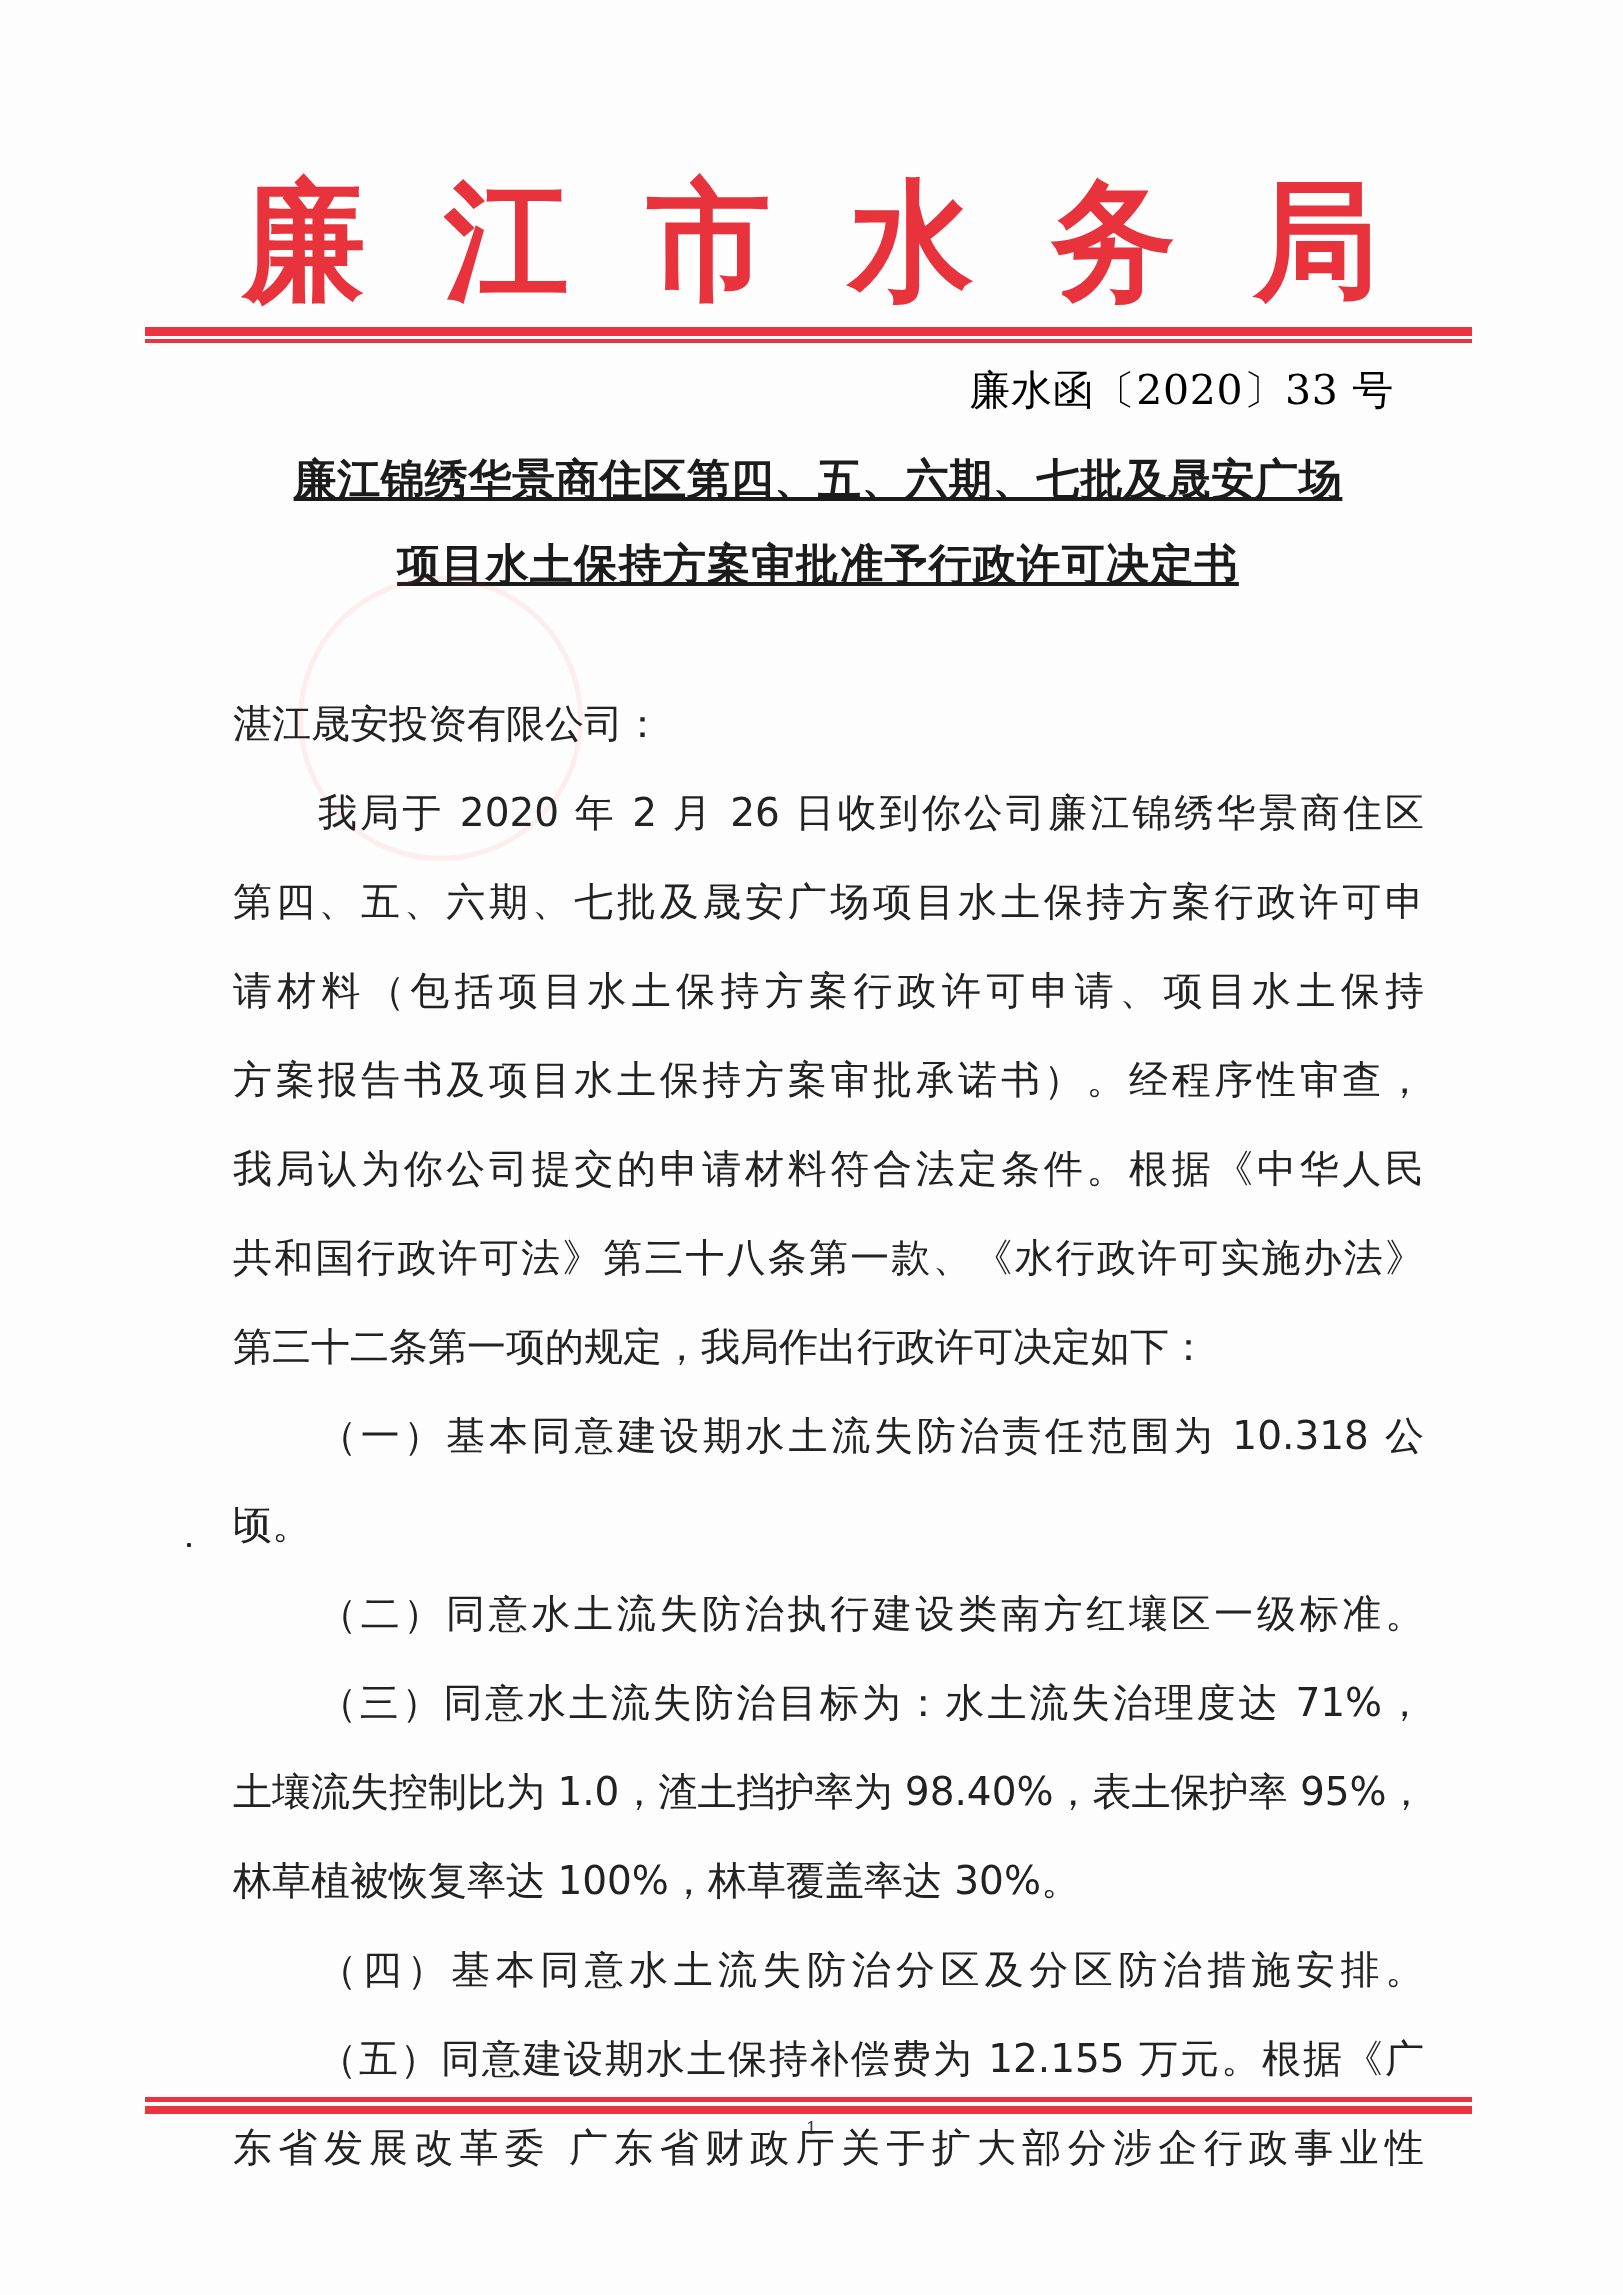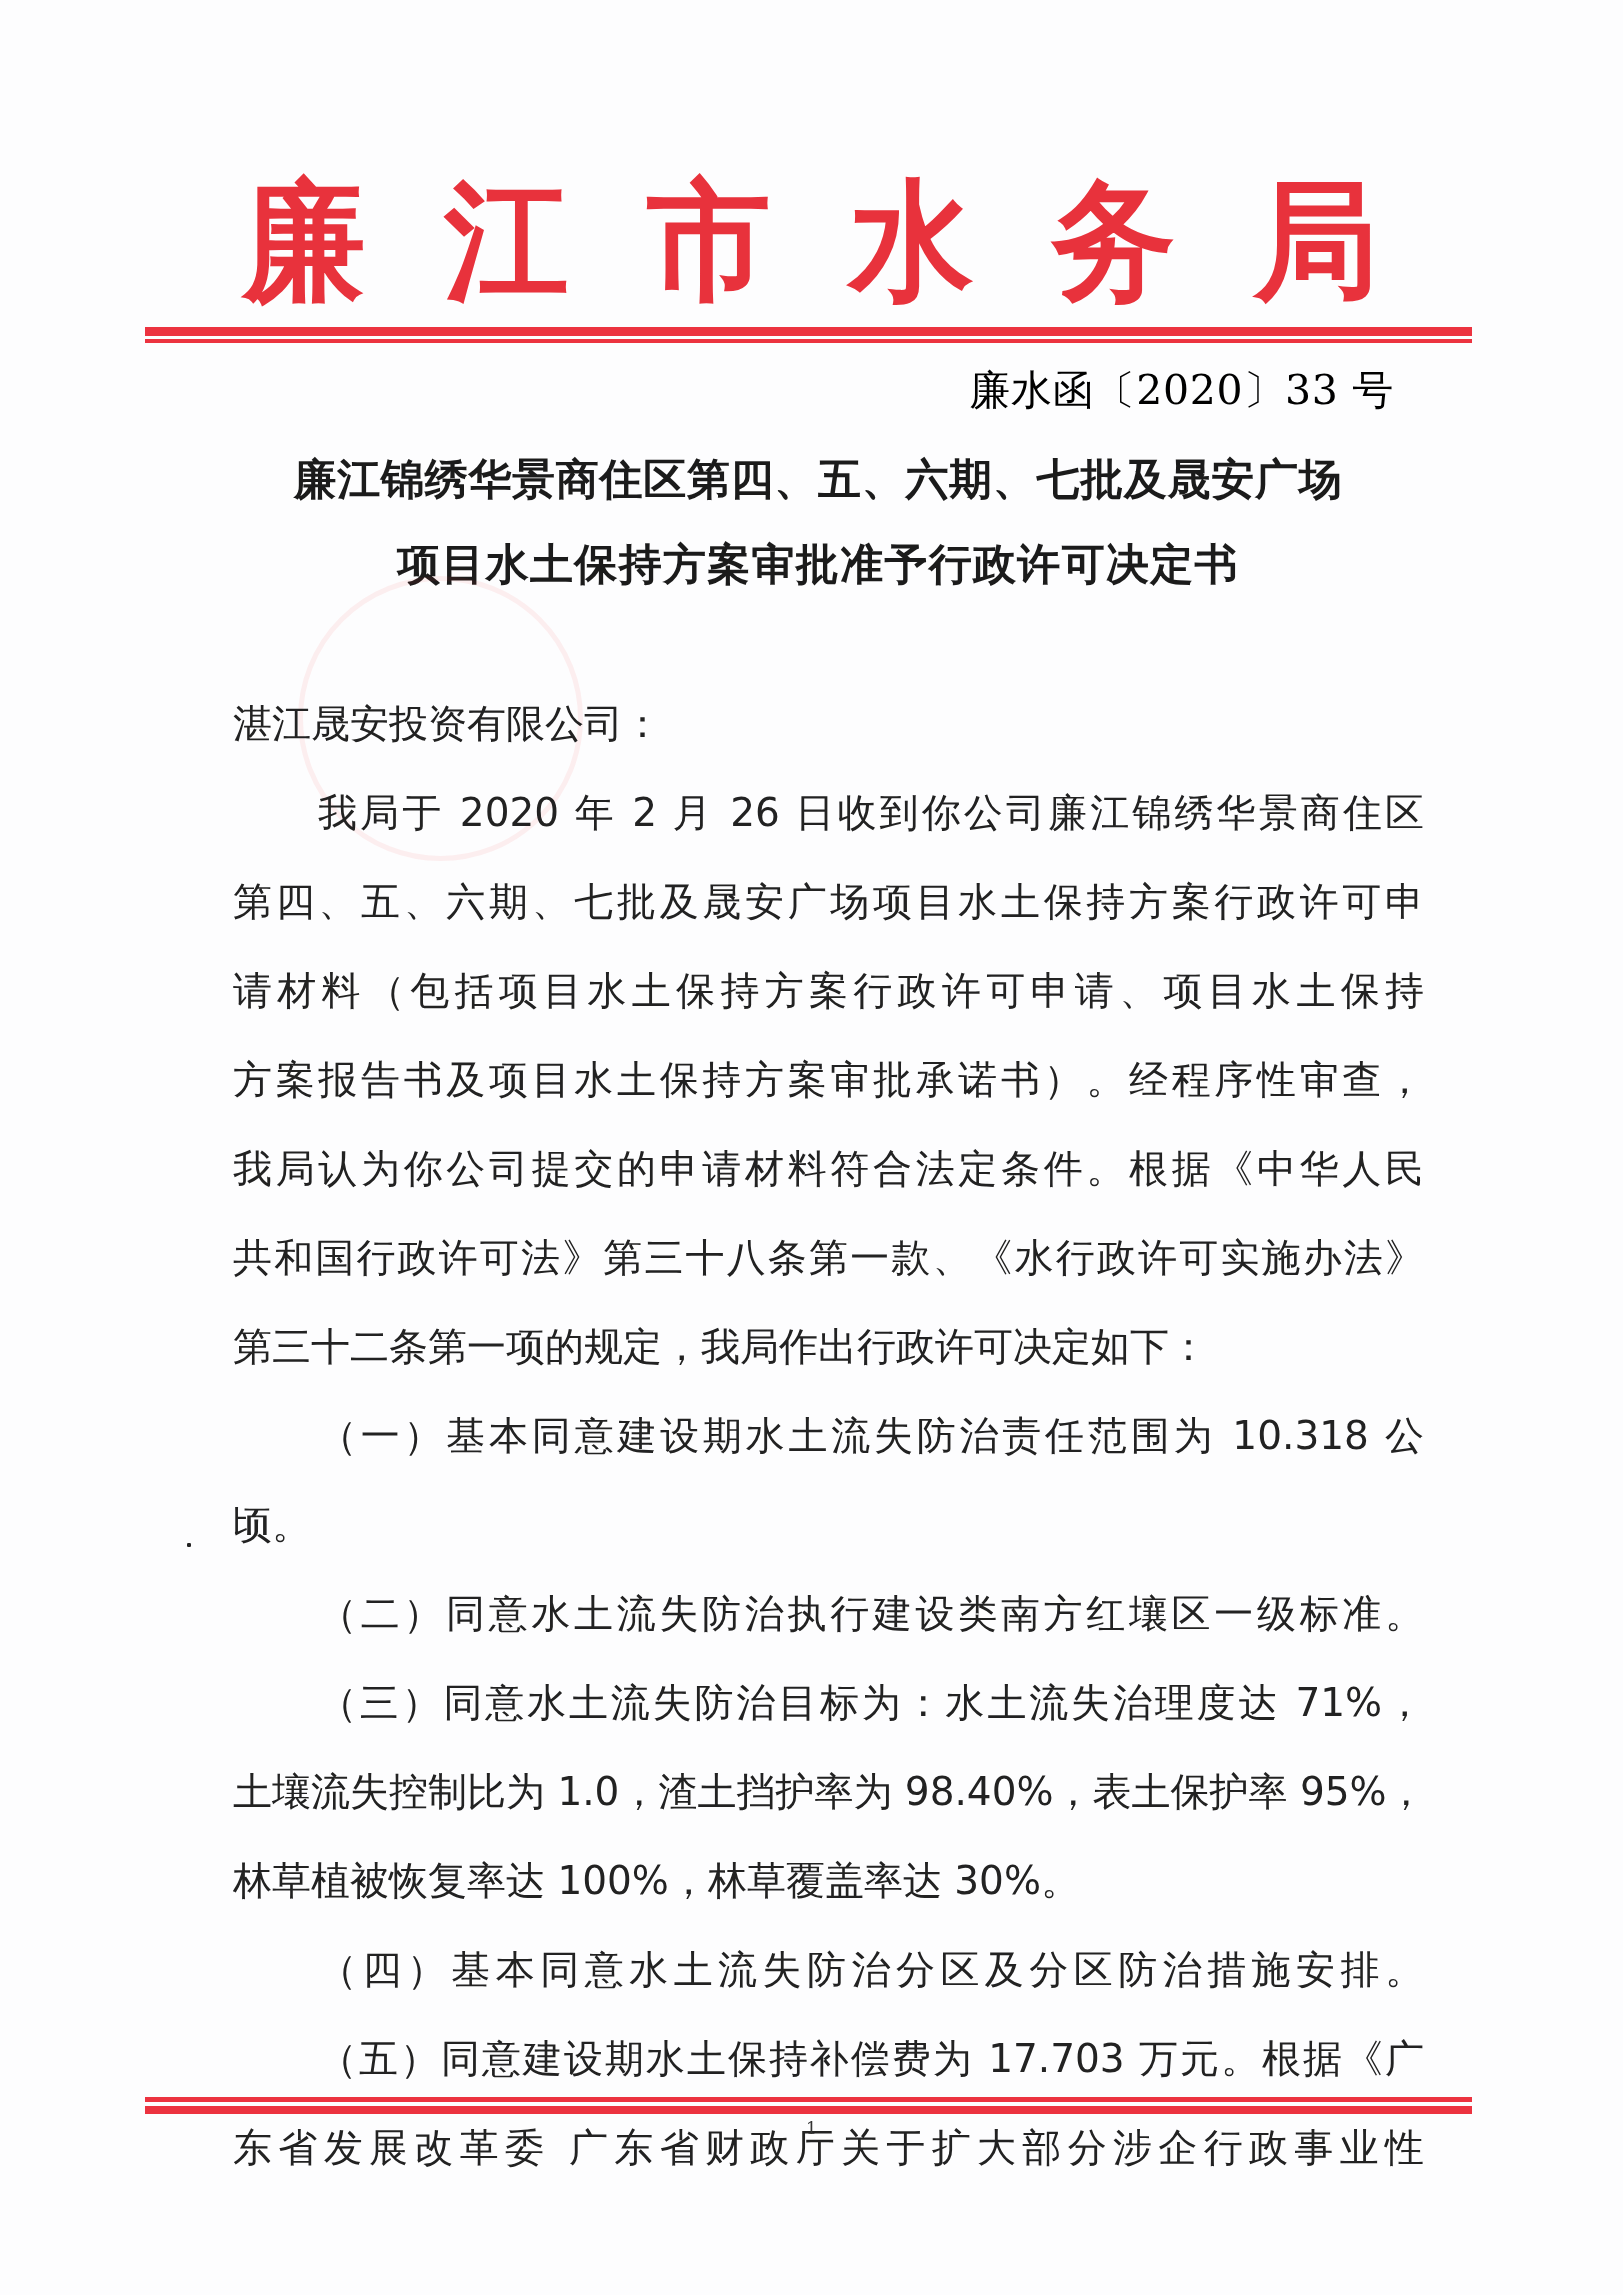--- a/index.html
+++ b/index.html
@@ -57,20 +57,21 @@
 
   .doc-title {
     left: 196px;
     width: 1244px;
     text-align: center;
     font-family: "DejaVu Sans", sans-serif;
     font-weight: bold;
     font-size: 43px;
     line-height: 52px;
     color: #1b1b1b;
+    text-decoration: underline;
   }
   .doc-title.l1 { top: 453px; letter-spacing: 0.7px; }
   .doc-title.l2 { top: 538px; letter-spacing: 1.3px; }
 
   
   .seal {
     left: 298px;
     top: 576px;
     width: 275px;
     height: 275px;
@@ -145,21 +146,21 @@
   <span class="line">我局认为你公司提交的申请材料符合法定条件。根据《中华人民</span>
   <span class="line">共和国行政许可法》第三十八条第一款、《水行政许可实施办法》</span>
   <span class="line last">第三十二条第一项的规定，我局作出行政许可决定如下：</span>
   <span class="line indent">（一）基本同意建设期水土流失防治责任范围为 10.318 公</span>
   <span class="line last">顷。</span>
   <span class="line indent">（二）同意水土流失防治执行建设类南方红壤区一级标准。</span>
   <span class="line indent">（三）同意水土流失防治目标为：水土流失治理度达 71%，</span>
   <span class="line">土壤流失控制比为 1.0，渣土挡护率为 98.40%，表土保护率 95%，</span>
   <span class="line last">林草植被恢复率达 100%，林草覆盖率达 30%。</span>
   <span class="line indent">（四）基本同意水土流失防治分区及分区防治措施安排。</span>
-  <span class="line indent">（五）同意建设期水土保持补偿费为 17.703 万元。根据《广</span>
+  <span class="line indent">（五）同意建设期水土保持补偿费为 12.155 万元。根据《广</span>
   <span class="line">东省发展改革委 广东省财政厅关于扩大部分涉企行政事业性</span>
 </div>
 
 <div class="abs stray-dot"></div>
 
 <div class="abs rule bot-thin"></div>
 <div class="abs rule bot-thick"></div>
 <div class="abs page-number">1</div>
 
 

